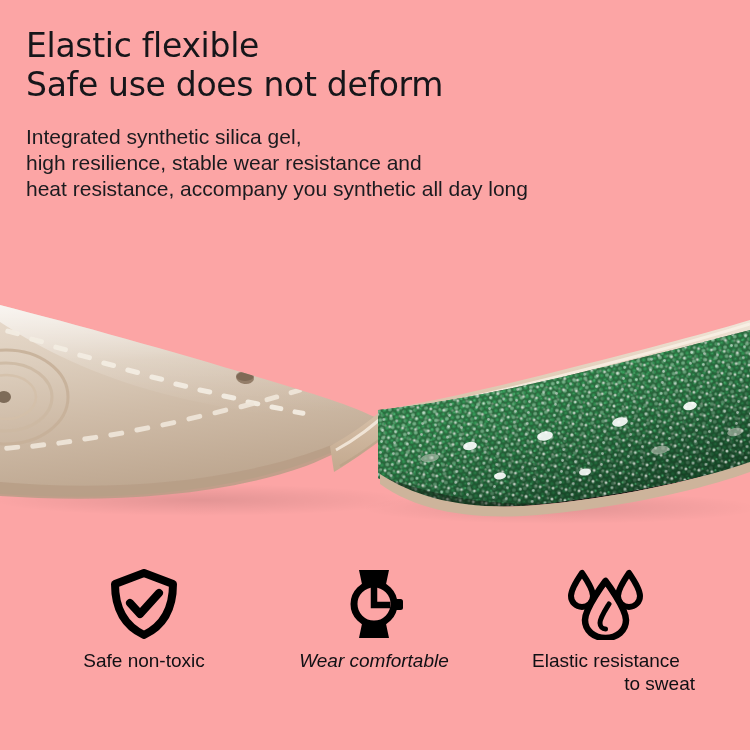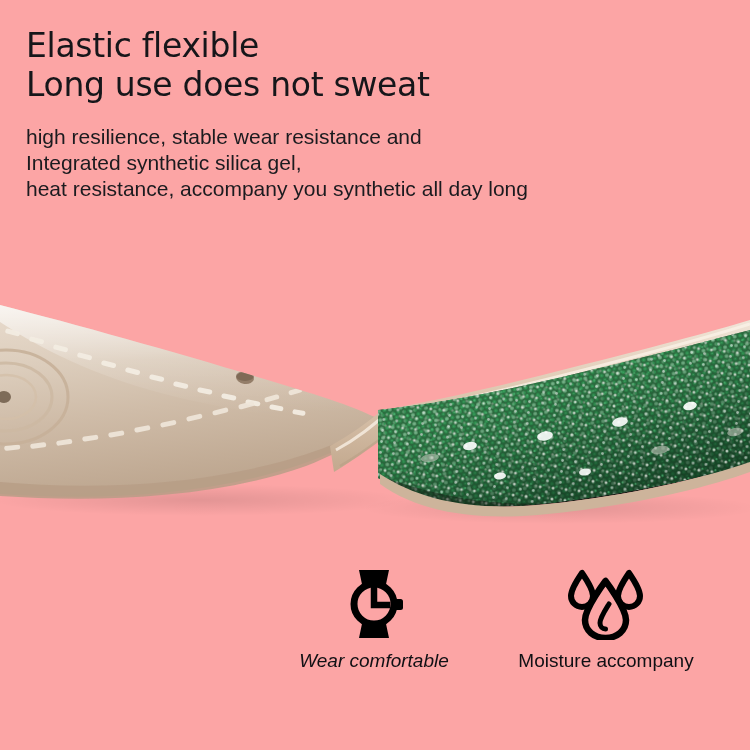--- a/index.html
+++ b/index.html
@@ -57,26 +57,26 @@
   .feat-3 .feat-label{text-align:center;}
   .feat-3 .feat-label .l2{text-align:right;padding-right:22px;}
 </style>
 </head>
 <body>
 
 <div class="page">
 
   <div class="headings">
     <div class="h-line">Elastic flexible</div>
-    <div class="h-line">Long use does not sweat</div>
+    <div class="h-line">Safe use does not deform</div>
   </div>
 
   <div class="body-copy">
+    <div class="b-line">Integrated synthetic silica gel,</div>
     <div class="b-line">high resilience, stable wear resistance and</div>
-    <div class="b-line">Integrated synthetic silica gel,</div>
     <div class="b-line">heat resistance, accompany you synthetic all day long</div>
   </div>
 
   <div class="photo">
     <svg viewBox="0 0 750 290" xmlns="http://www.w3.org/2000/svg">
       <defs>
 
         <linearGradient id="gBeigeL" x1="0" y1="0" x2="0.25" y2="1">
           <stop offset="0" stop-color="#e9dcce"></stop>
           <stop offset="0.32" stop-color="#dccdbc"></stop>
@@ -247,20 +247,31 @@
         </g>
 
         <path d="M380,224 C420,250 472,262 548,254 C628,246 704,228 750,212
                  L750,222 C706,238 630,256 548,264 C470,272 416,260 380,234 Z" fill="#cdb49b"></path>
       </g>
     </svg>
   </div>
 
   <div class="features">
 
+    <div class="feature feat-1">
+      <div class="feat-icon">
+        <svg width="70" height="70" viewBox="0 0 70 70" xmlns="http://www.w3.org/2000/svg">
+          <path d="M35 4 L64 15 C64 38 56 56 35 66 C14 56 6 38 6 15 Z" fill="none" stroke="#000000" stroke-width="8" stroke-linejoin="round"></path>
+          <path d="M21 34 L31 45 L50 24" fill="none" stroke="#000000" stroke-width="8" stroke-linecap="round" stroke-linejoin="round"></path>
+        </svg>
+      </div>
+      <div class="feat-label">
+        <span>Safe non-toxic</span>
+      </div>
+    </div>
 
     <div class="feature feat-2">
       <div class="feat-icon">
         <svg width="72" height="72" viewBox="0 0 72 72" xmlns="http://www.w3.org/2000/svg">
           <path d="M21 2 L51 2 L47 21 C43 18 29 18 25 21 Z" fill="#000000"></path>
           <path d="M25 51 C29 54 43 54 47 51 L51 70 L21 70 Z" fill="#000000"></path>
           <circle cx="36" cy="36" r="20" fill="none" stroke="#000000" stroke-width="7"></circle>
           <rect x="56" y="31" width="9" height="11" rx="2.5" fill="#000000"></rect>
           <path d="M36 22 L36 37 L49 37" fill="none" stroke="#000000" stroke-width="6.5" stroke-linecap="square" stroke-linejoin="miter"></path>
         </svg>
@@ -277,18 +288,19 @@
           <path d="M16 5 C16 5 5 21 5 28 C5 34 10 39 16 39 C22 39 27 34 27 28 C27 21 16 5 16 5 Z" fill="none" stroke="#000000" stroke-width="6" stroke-linejoin="round"></path>
 
           <path d="M63 5 C63 5 52 21 52 28 C52 34 57 39 63 39 C69 39 74 34 74 28 C74 21 63 5 63 5 Z" fill="none" stroke="#000000" stroke-width="6" stroke-linejoin="round"></path>
 
           <path d="M39.5 13 C39.5 13 19 40 19 52 C19 62.5 28 70 39.5 70 C51 70 60 62.5 60 52 C60 40 39.5 13 39.5 13 Z" fill="none" stroke="#000000" stroke-width="6.5" stroke-linejoin="round"></path>
 
           <path d="M43 36 C38 44 34 50 34 55 C34 58.5 36.5 61 39.5 61" fill="none" stroke="#000000" stroke-width="5" stroke-linecap="round"></path>
         </svg>
       </div>
       <div class="feat-label">
-        <span>Moisture accompany</span>
+        <span>Elastic resistance</span>
+        <span class="l2">to sweat</span>
       </div>
     </div>
 
   </div>
 </div>
 
 </body></html>

